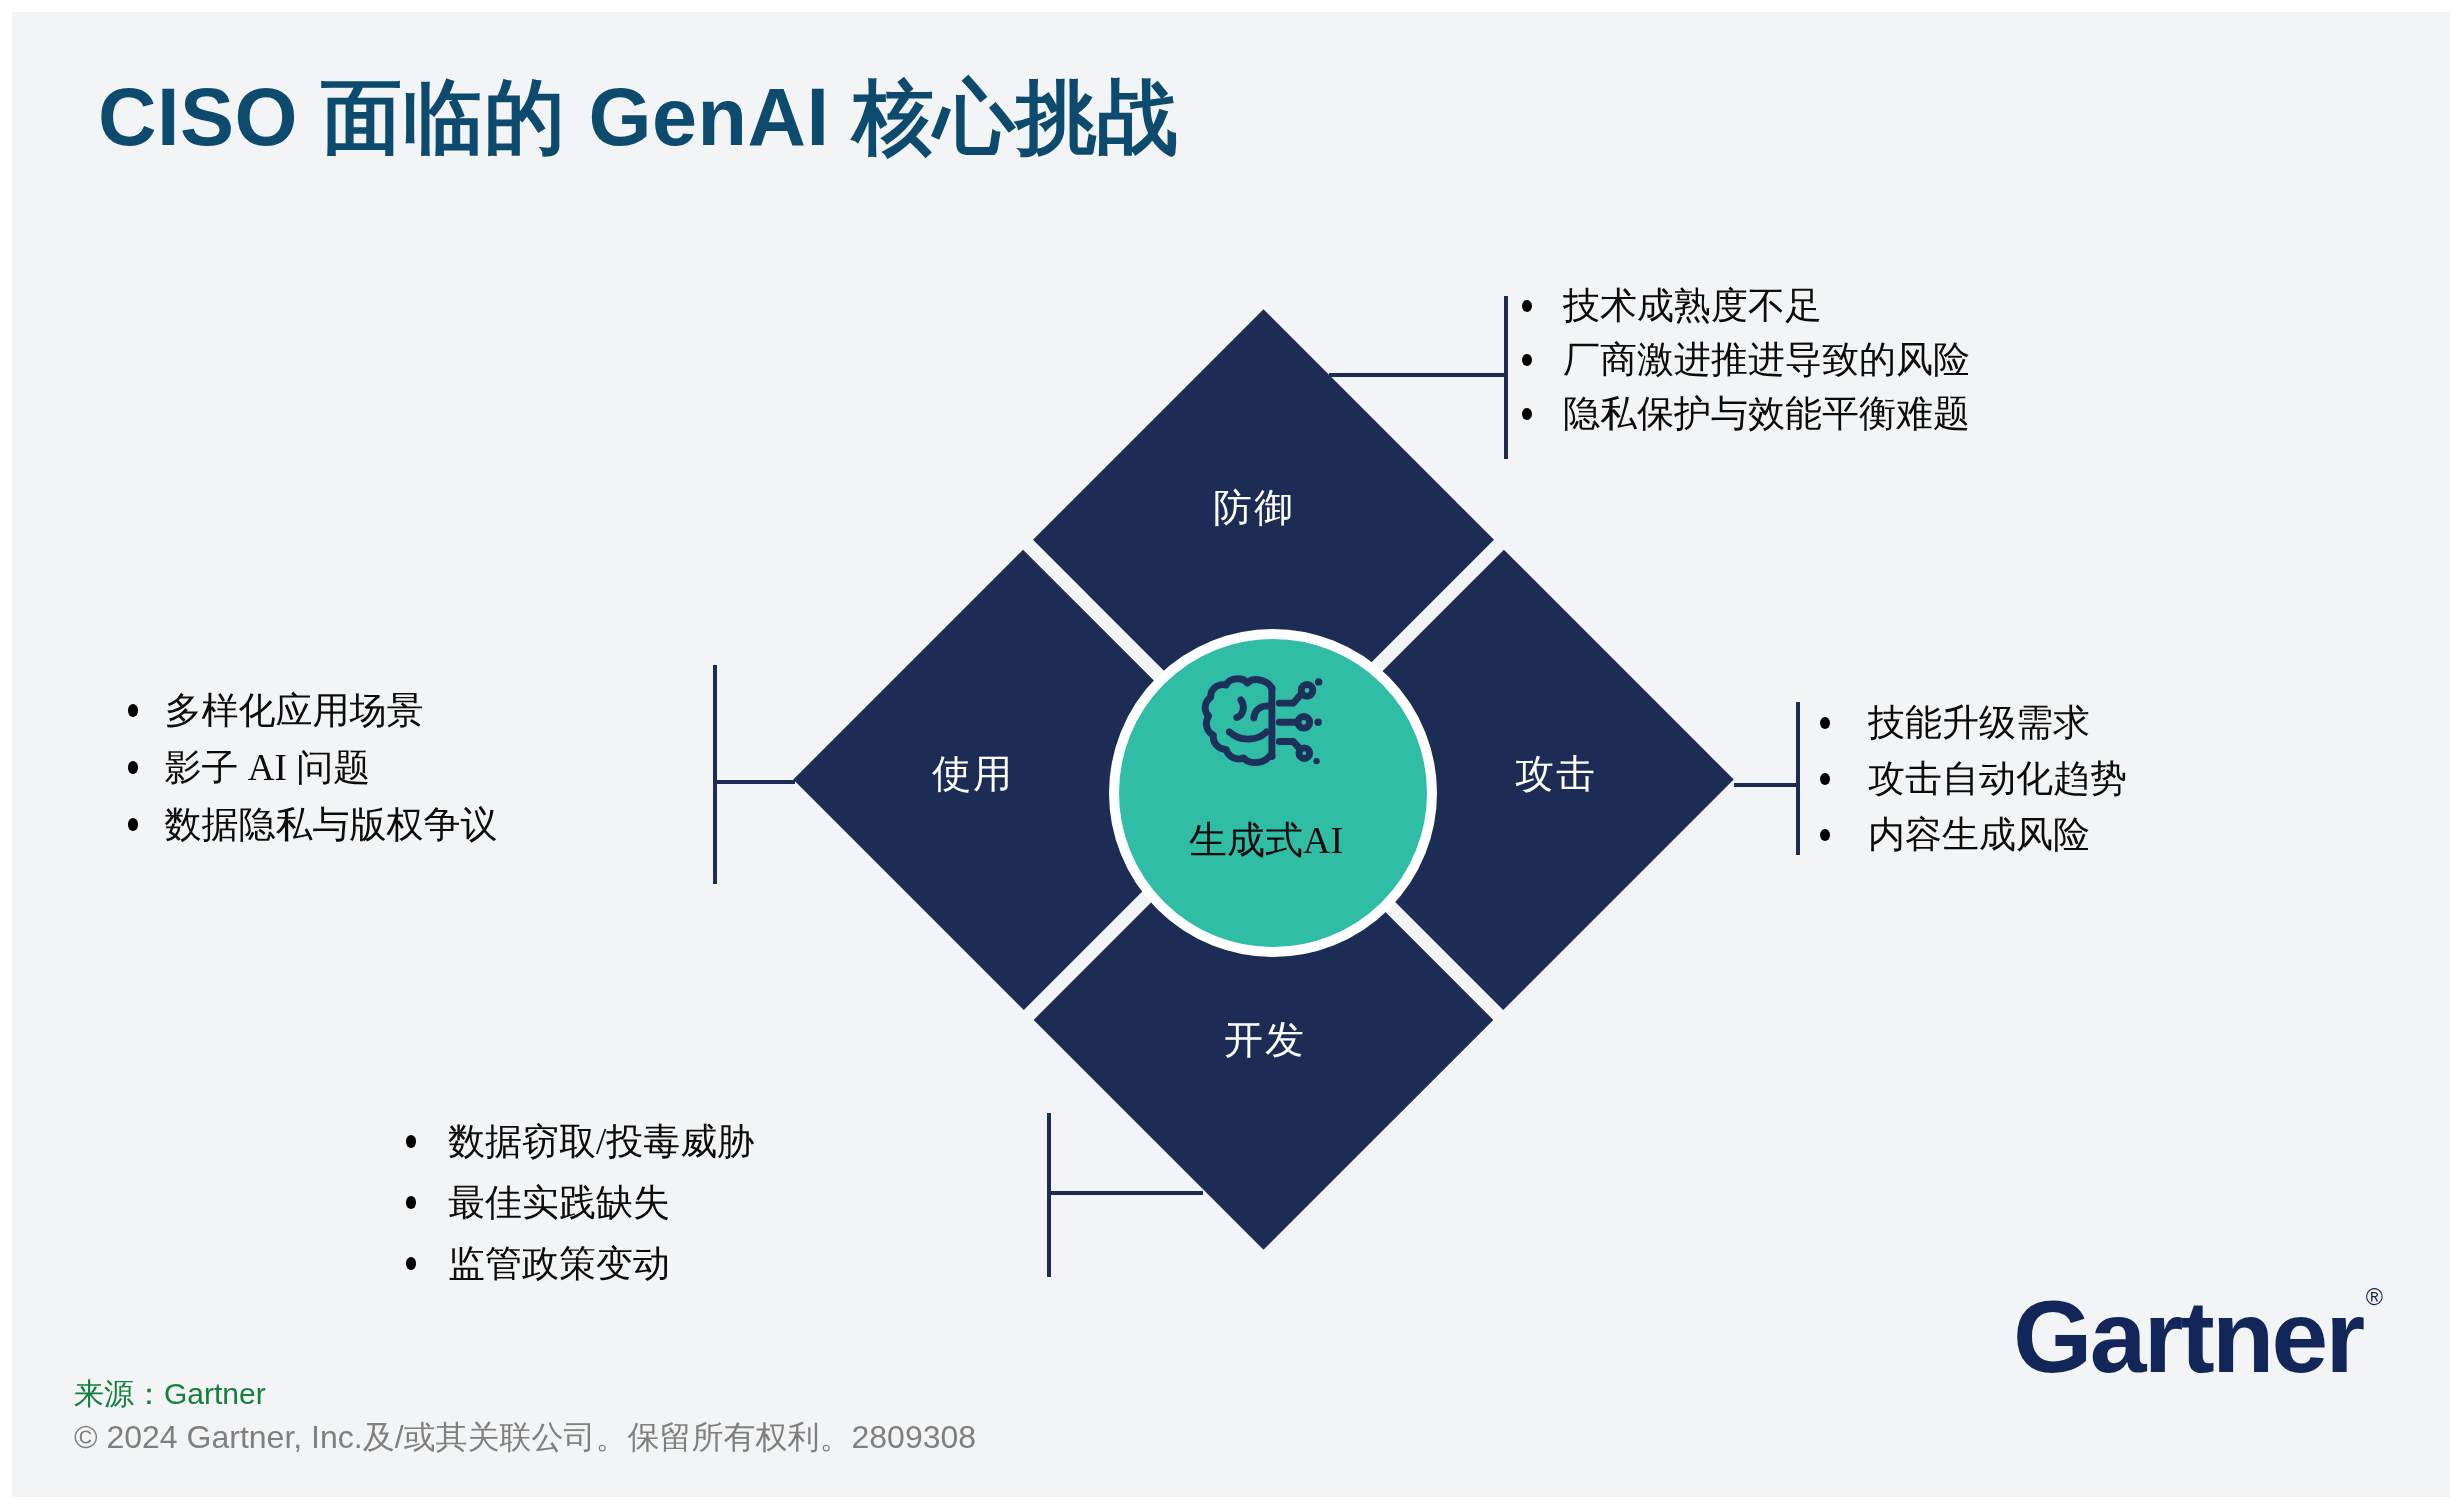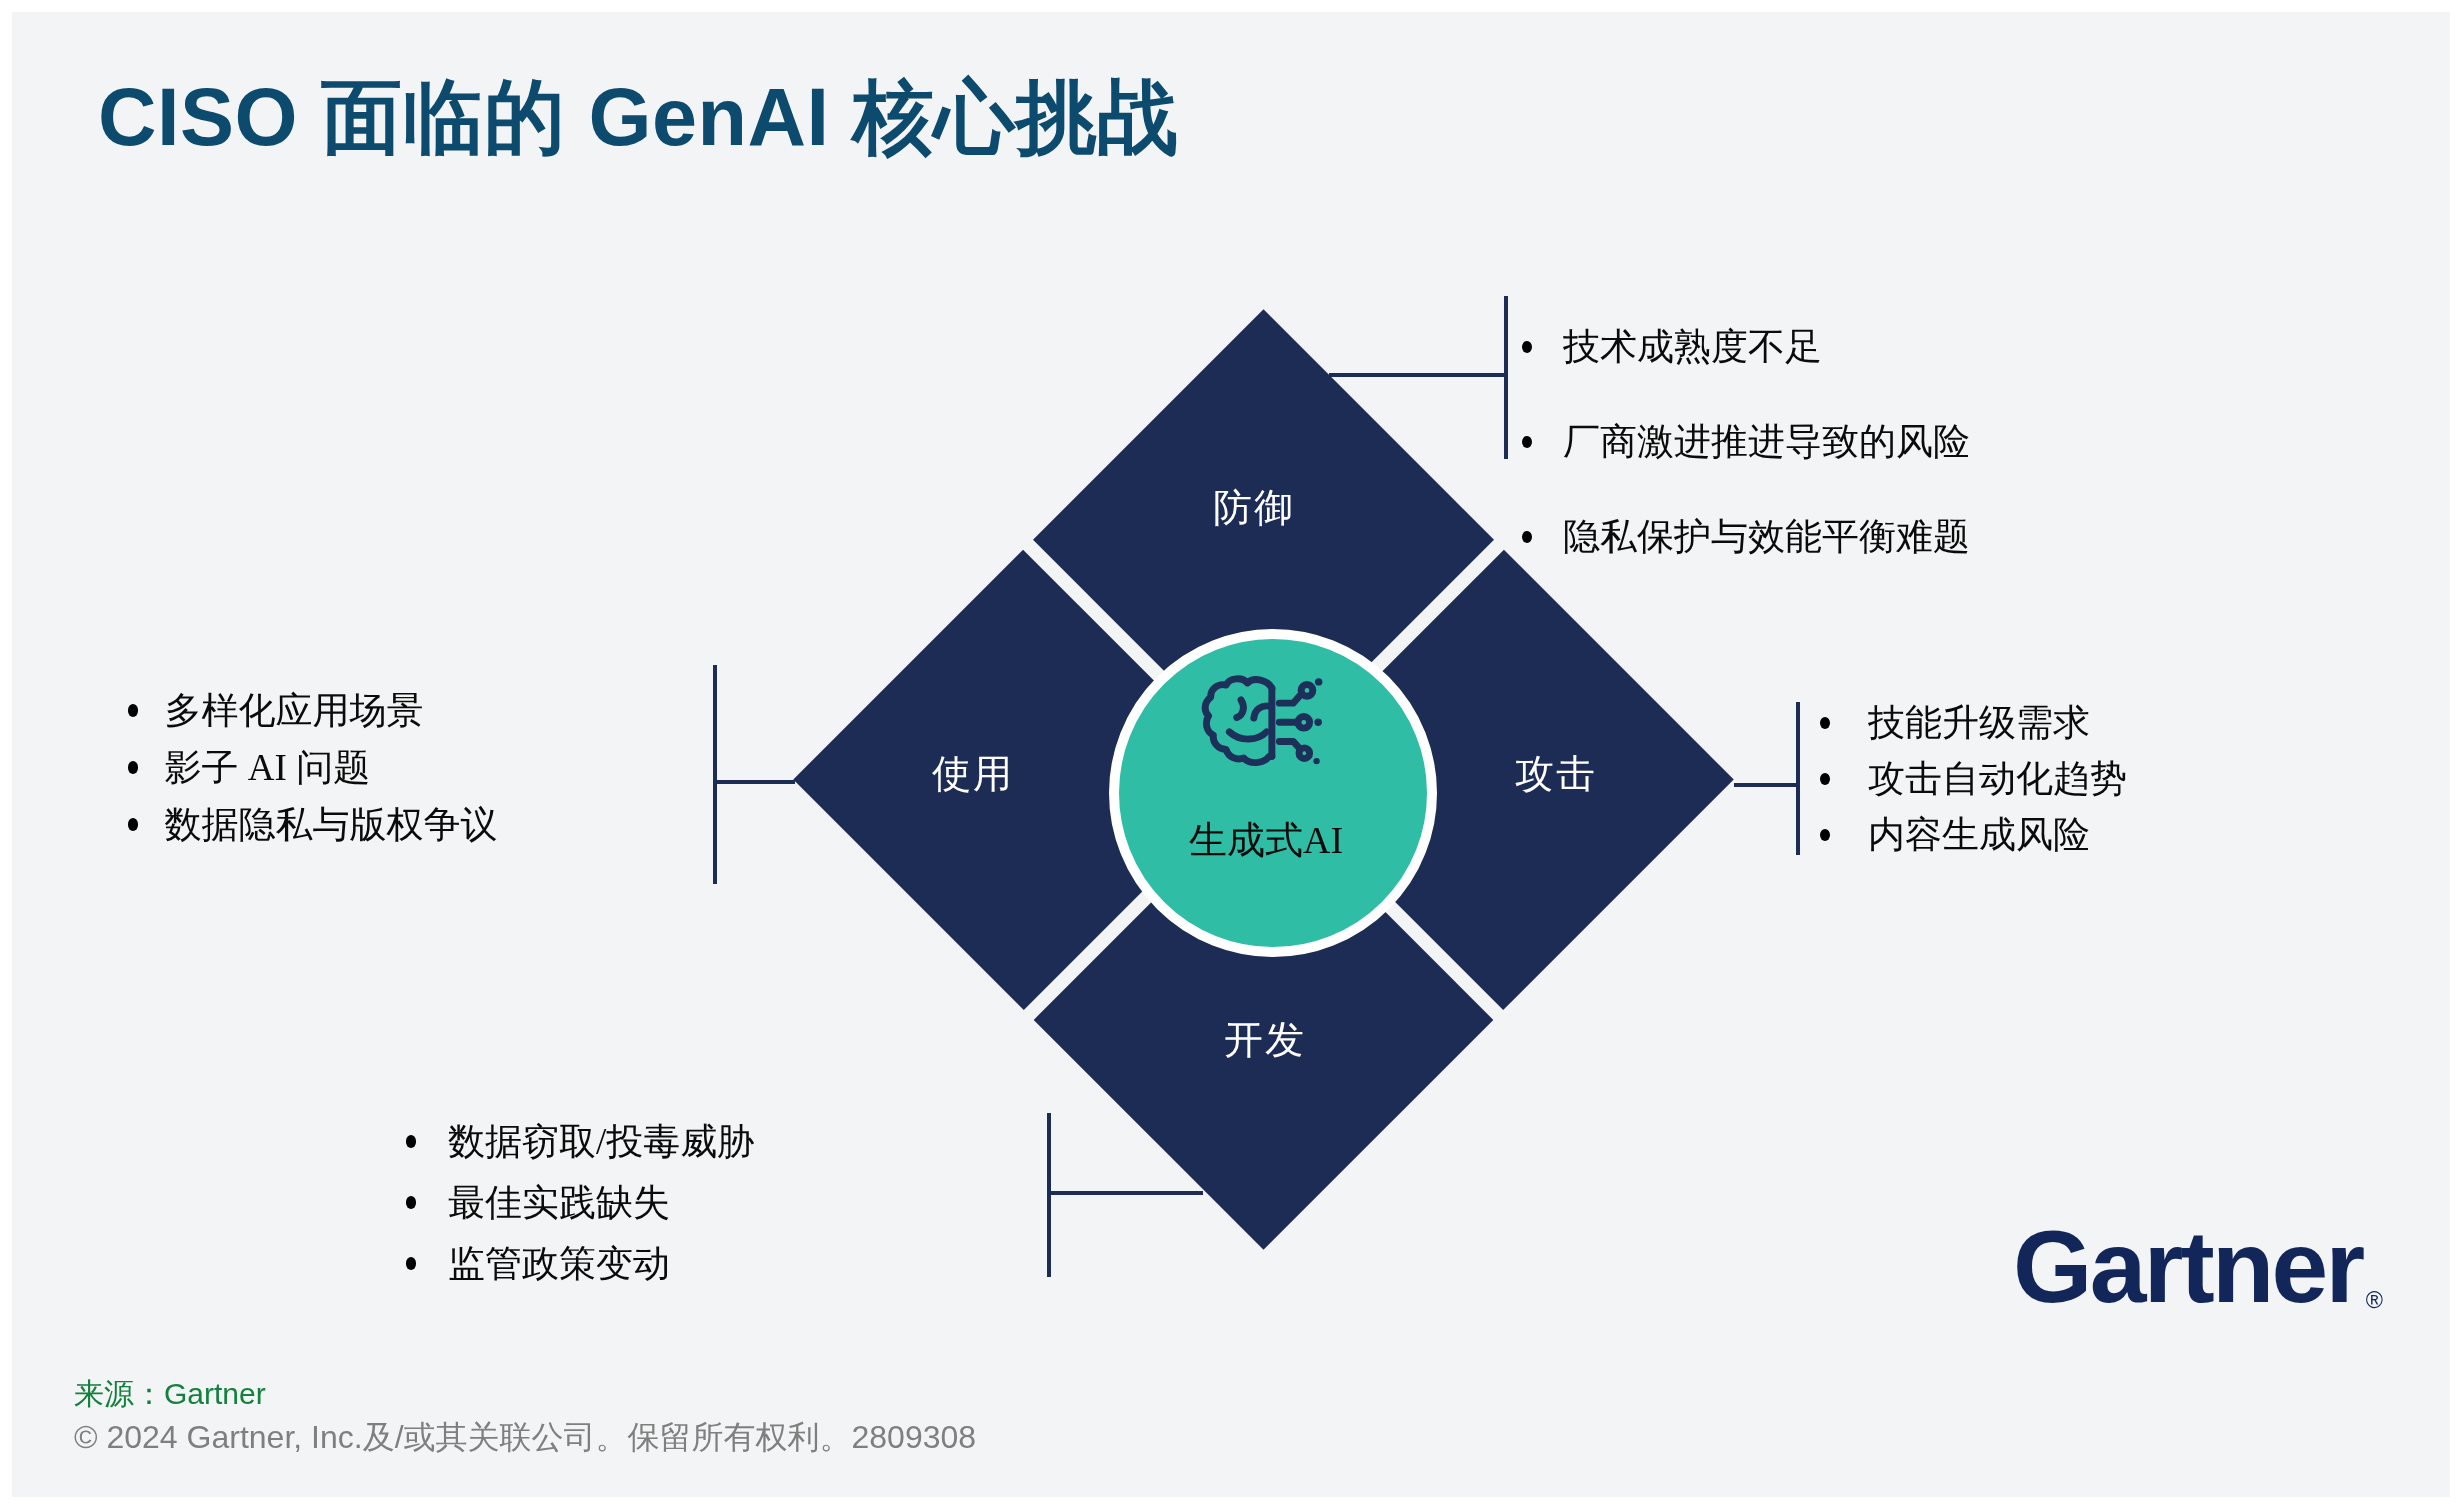--- a/index.html
+++ b/index.html
@@ -48,21 +48,21 @@
   .center-label{
     position:absolute;left:1266px;top:840px;
     transform:translate(-50%,-50%);
     font-size:38px;color:#0B0B0B;
     font-family:"Liberation Serif","DejaVu Serif",serif;
     white-space:nowrap;
   }
   .connector{position:absolute;background:#1C2C55;}
   .callout{position:absolute;display:flex;flex-direction:column;}
   .callout .item{display:flex;align-items:center;}
-  .callout--defense .item{height:54px;margin-top:41px;}
+  .callout--defense .item{height:54px;}
   .callout--attack .item{height:56px;}
   .callout--usage .item{height:57px;}
   .callout--development .item{height:61px;}
   .dot{flex:none;width:10px;height:12.2px;border-radius:50%;background:#000;}
   .callout--defense .dot{margin-right:31px;}
   .callout--attack .dot{margin-right:38px;}
   .callout--usage .dot{margin-right:26.6px;}
   .callout--development .dot{margin-right:32px;}
   .itxt{
     font-size:37px;color:#0B0B0B;white-space:nowrap;
@@ -70,22 +70,22 @@
   }
   .footer-source{
     position:absolute;left:74px;top:1374px;
     font-size:30px;color:#15803d;white-space:nowrap;
   }
   .footer-copy{
     position:absolute;left:74px;top:1416px;
     font-size:32px;color:#7F7F7F;white-space:nowrap;
   }
   .logo{
-    position:absolute;left:2013px;top:1216px;
-    display:flex;align-items:flex-end;
+    position:absolute;left:2013px;top:1286px;
+    display:flex;align-items:flex-start;
     color:#12265A;
   }
   .logo .word{
     font-size:102px;font-weight:800;letter-spacing:-2.7px;line-height:1;
   }
   .logo .reg{font-size:23.4px;line-height:1;margin-left:3.2px;margin-bottom:5.3px;}
 </style>
 </head>
 <body>
 

